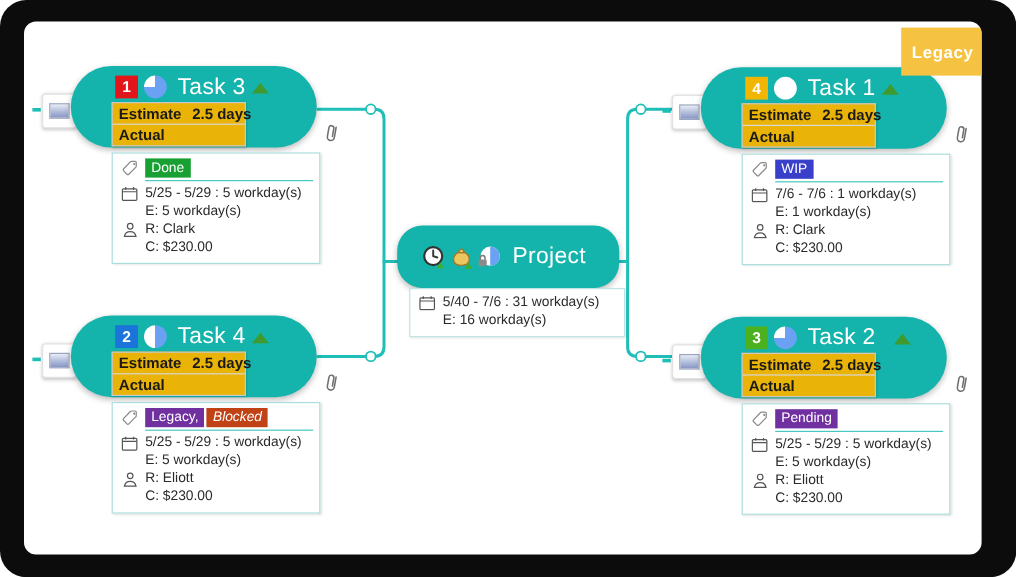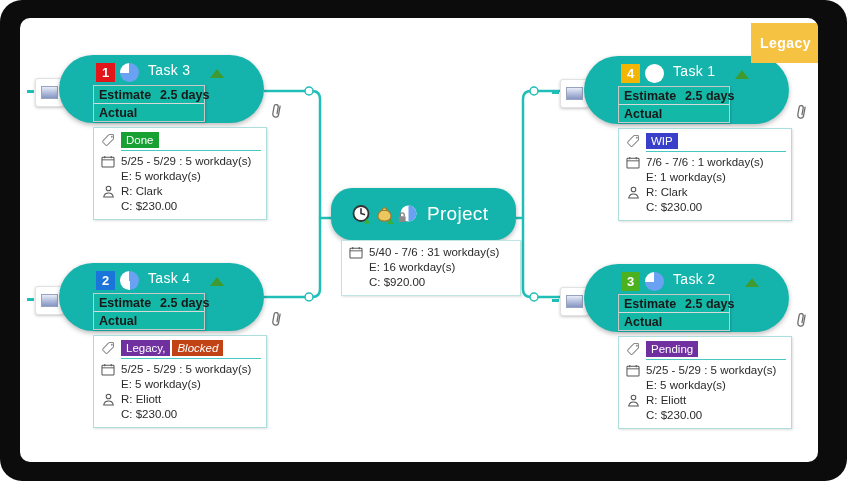--- a/index.html
+++ b/index.html
@@ -24,28 +24,28 @@
   .node{
     position:absolute;left:32px;top:0;width:205px;height:68px;
     border-radius:34px;box-shadow:0 2px 5px rgba(0,0,0,.28);
   }
   .order-badge{
     position:absolute;left:69px;top:8px;width:19px;height:19px;
     color:#fff;font-weight:bold;font-size:13px;
     display:flex;align-items:center;justify-content:center;
   }
   .pie{position:absolute;left:93px;top:8px;width:19px;height:19px;border-radius:50%;}
-  .task-title{position:absolute;left:121px;top:7px;color:#ffffff;font-size:14px;letter-spacing:.3px;white-space:nowrap;}
+  .task-title{position:absolute;left:121px;top:7px;color:#ffffff;font-size:19px;letter-spacing:.3px;white-space:nowrap;}
   .collapse{
     position:absolute;left:183px;top:14px;width:0;height:0;
     border-left:7px solid transparent;border-right:7px solid transparent;
     border-bottom:9px solid #3f9b2f;
   }
   .est-box{
-    position:absolute;left:66px;top:30px;width:110px;background:#14b8a6;
+    position:absolute;left:66px;top:30px;width:110px;background:#eab308;
     border:1px solid #c9c9c9;font-size:12.5px;font-weight:600;color:#191919;
     box-shadow:1px 1px 2px rgba(0,0,0,.18);
   }
   .est-row{display:flex;gap:9px;padding:0 5px;height:17px;align-items:center;white-space:nowrap;}
   .est-row + .est-row{border-top:1px solid #d8d8d8;}
   .clip{position:absolute;left:243px;top:46px;width:13px;height:20px;}
   .bicon{
     position:absolute;left:8px;top:23px;width:27px;height:27px;background:#fff;
     border:1px solid #e2e2e2;border-radius:3px;box-shadow:0 1px 3px rgba(0,0,0,.22);
     display:flex;align-items:center;justify-content:center;
@@ -399,20 +399,17 @@
               <line x1="1" y1="5.2" x2="14" y2="5.2" stroke="#555" stroke-width="1"></line>
               <line x1="4" y1="1" x2="4" y2="3.4" stroke="#555" stroke-width="1.1"></line>
               <line x1="11" y1="1" x2="11" y2="3.4" stroke="#555" stroke-width="1.1"></line>
             </svg>
         </span>
         <span>5/40 - 7/6 : 31 workday(s)</span>
       </div>
       <div class="d-row indent">
           <span>E: 16 workday(s)</span>
         </div>
-      <div class="d-row indent">
-          <span>C: $920.00</span>
-        </div>
     </div>
   </div>
 
   <div class="legacy" style="background-color: rgb(246, 194, 66);">Legacy</div>
 </div>
 
 </body></html>

